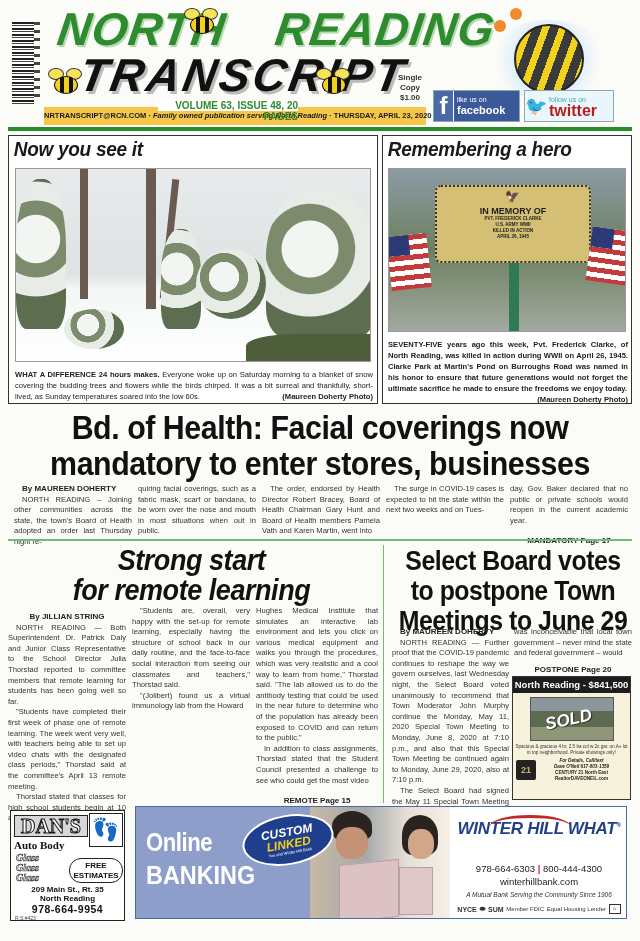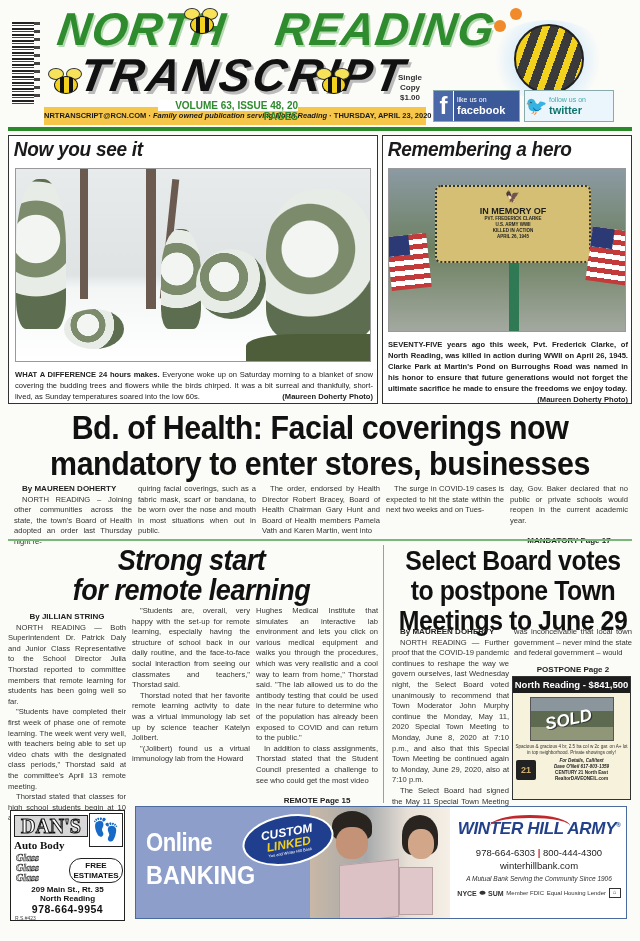--- a/index.html
+++ b/index.html
@@ -43,21 +43,21 @@
   .mascot .ant1 { position: absolute; left: 22px; top: 2px; width: 12px; height: 12px; border-radius: 50%; background: #f08a2a; }
   .mascot .ant2 { position: absolute; left: 6px; top: 14px; width: 12px; height: 12px; border-radius: 50%; background: #f08a2a; }
   .social { position: absolute; top: 90px; height: 32px; border: 1px solid #8aa; display: flex; align-items: center; }
   .fb { left: 433px; width: 87px; background: #3b5998; color: #fff; }
   .fb .f { width: 20px; height: 30px; background: #4b69a8; font-size: 24px; font-weight: bold; text-align: center; line-height: 30px; border-right: 1px solid #fff; }
   .fb .txt { padding-left: 3px; font-size: 7px; line-height: 8px; }
   .fb .txt b { font-size: 11px; display: block; line-height: 12px; }
   .tw { left: 524px; width: 90px; background: #eaf6fc; color: #33aadd; }
   .tw .bird { width: 24px; text-align: center; font-size: 18px; color: #3fa9e0; }
   .tw .txt { font-size: 7px; line-height: 8px; color: #4aa; }
-  .tw .txt b { font-size: 11px; display: block; line-height: 13px; color: #0f766e; }
+  .tw .txt b { font-size: 16px; display: block; line-height: 13px; color: #b91c1c; }
   .green-rule { position: absolute; left: 8px; top: 127px; width: 624px; height: 4px; background: #2a8a2a; }
 
   
   .photo-box { position: absolute; top: 135px; border: 1px solid #333; background: #fff; }
   .photo-box-1 { left: 8px; width: 370px; height: 269px; }
   .photo-box-2 { left: 382px; width: 250px; height: 269px; }
   .box-title { font-family: "Liberation Sans", sans-serif; font-weight: bold; font-style: italic; font-size: 20px;
     padding: 2px 0 0 5px; height: 30px; letter-spacing: -0.3px; transform: scaleX(0.95); transform-origin: left; }
   .photo { position: absolute; border: 1px solid #999; overflow: hidden; }
   .photo-box-1 .photo { left: 6px; top: 32px; width: 356px; height: 194px; }
@@ -159,21 +159,21 @@
   .laptop { position: absolute; left: 203px; top: 55px; width: 60px; height: 58px; background: #dcc2c4; border: 1px solid #b8a0a2; transform: skewY(-6deg); }
   .laptop2 { position: absolute; left: 263px; top: 60px; width: 34px; height: 48px; background: #e0c8ca; border: 1px solid #b8a0a2; }
   .person { position: absolute; border-radius: 50% 50% 30% 30%; background: #2a2420; }
   .p1 { left: 196px; top: 4px; width: 40px; height: 30px; }
   .p2 { left: 266px; top: 8px; width: 36px; height: 40px; }
   .face1 { position: absolute; left: 200px; top: 20px; width: 32px; height: 32px; border-radius: 45%; background: #c49276; }
   .face2 { position: absolute; left: 272px; top: 22px; width: 26px; height: 30px; border-radius: 45%; background: #d2a688; }
   .bank-right { position: absolute; left: 314px; top: 0; width: 178px; height: 113px; text-align: center; }
   .whb-logo { margin-top: 12px; font-weight: bold; font-style: italic; font-size: 17px; color: #23408a; letter-spacing: -0.3px; position: relative; white-space: nowrap; }
   .whb-arc { position: absolute; left: 40px; top: -4px; width: 80px; height: 22px; border-top: 3px solid #c0282d; border-radius: 50% 50% 0 0; }
-  .whb-phone { font-size: 9.5px; color: #222; margin-top: 8px; line-height: 12px; }
+  .whb-phone { font-size: 9.5px; color: #222; margin-top: 24px; line-height: 12px; }
   .whb-phone .sep { color: #c0282d; font-weight: bold; }
   .whb-site { font-size: 9.5px; color: #222; line-height: 13px; }
   .whb-tag { font-size: 6.5px; font-style: italic; color: #333; margin-top: 3px; }
   .whb-logos { display: flex; justify-content: space-around; align-items: center; margin-top: 6px; font-size: 6px; color: #333; padding: 0 6px; }
   .whb-logos .lg { font-weight: bold; font-size: 7px; }
   .whb-logos .eh { width: 12px; height: 10px; border: 1.5px solid #333; text-align: center; font-size: 6px; line-height: 7px; }
 </style>
 </head>
 <body>
 
@@ -298,42 +298,41 @@
   <div>for remote learning</div>
 </div>
 <div class="cols rem-col-1">
   <p class="byline" style="text-align:center;padding-left:0">By JILLIAN STRING</p>
   <p>NORTH READING — Both Superintendent Dr. Patrick Daly and Junior Class Representative to the School Director Julia Thorstad reported to committee members that remote learning for students has been going well so far.</p>
   <p>"Students have completed their first week of phase one of remote learning. The week went very well, with teachers being able to set up video chats with the designated class periods," Thorstad said at the committee's April 13 remote meeting.</p>
   <p>Thorstad stated that classes for high school students begin at 10 a.m., and the format for most</p>
 </div>
 <div class="cols rem-col-2">
   <p>"Students are, overall, very happy with the set-up for remote learning, especially having the structure of school back in our daily routine, and the face-to-face social interaction from seeing our classmates and teachers," Thorstad said.</p>
-  <p>Thorstad noted that her favorite remote learning activity to date was a virtual immunology lab set up by science teacher Katelyn Jolibert.</p>
   <p>"(Jolibert) found us a virtual immunology lab from the Howard</p>
 </div>
 <div class="cols rem-col-3">
   <p style="text-indent:0">Hughes Medical Institute that simulates an interactive lab environment and lets you click on various medical equipment and walks you through the procedures, which was very realistic and a cool way to learn from home," Thorstad said. "The lab allowed us to do the antibody testing that could be used in the near future to determine who of the population has already been exposed to COVID and can return to the public."</p>
   <p>In addition to class assignments, Thorstad stated that the Student Council presented a challenge to see who could get the most video</p>
   <p class="jump">REMOTE Page 15</p>
 </div>
 
 <div class="select-headline">
   <div>Select Board votes</div>
   <div>to postpone Town</div>
   <div>Meetings to June 29</div>
 </div>
 <div class="cols sel-col-1">
   <p class="byline">By MAUREEN DOHERTY</p>
   <p>NORTH READING — Further proof that the COVID-19 pandemic continues to reshape the way we govern ourselves, last Wednesday night, the Select Board voted unanimously to recommend that Town Moderator John Murphy continue the Monday, May 11, 2020 Special Town Meeting to Monday, June 8, 2020 at 7:10 p.m., and also that this Special Town Meeting be continued again to Monday, June 29, 2020, also at 7:10 p.m.</p>
   <p>The Select Board had signed the May 11 Special Town Meeting Warrant back on February 29 when it</p>
 </div>
 <div class="cols sel-col-2">
   <p style="text-indent:0">was inconceivable that local town government – never mind the state and federal government – would</p>
-  <p class="jump" style="margin-top:6px">POSTPONE Page 2</p>
+  <p class="jump" style="margin-top:6px">POSTPONE Page 20</p>
 </div>
 
 <div class="re-ad">
   <div class="hdr">North Reading - $841,500</div>
   <div class="house">
     <div class="sold">SOLD</div>
   </div>
   <div class="desc">Spacious &amp; gracious 4 br, 2.5 ba col w 2c gar. on A+ lot in top neighborhood. Private showings only!</div>
   <div class="foot">
     <div class="c21">21</div>
@@ -380,21 +379,21 @@
   <div class="laptop"></div>
   <div class="laptop2"></div>
   <div class="custom-badge">
     <div class="c1">CUSTOM</div>
     <div class="c2">LINKED</div>
     <div class="c3">You and Winter Hill Bank</div>
   </div>
   <div class="bank-right">
     <div class="whb-logo">
       <div class="whb-arc"></div>
-      <span>WINTER HILL ARMY</span><sup style="font-size:6px">®</sup>
+      <span>WINTER HILL WHAT</span><sup style="font-size:6px">®</sup>
     </div>
     <div class="whb-phone">
       <span>978-664-6303</span><span class="sep"> | </span><span>800-444-4300</span>
     </div>
     <div class="whb-site">winterhillbank.com</div>
     <div class="whb-tag">A Mutual Bank Serving the Community Since 1906</div>
     <div class="whb-logos">
       <span class="lg">NYCE</span>
       <span class="lg">⬬</span>
       <span class="lg">SUM</span>

